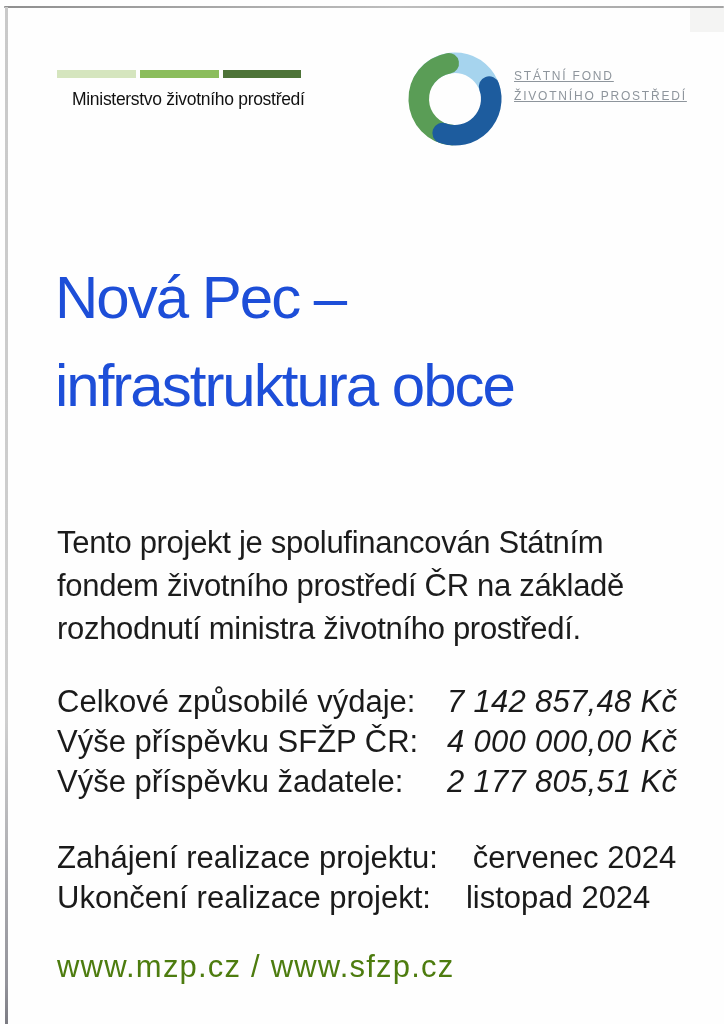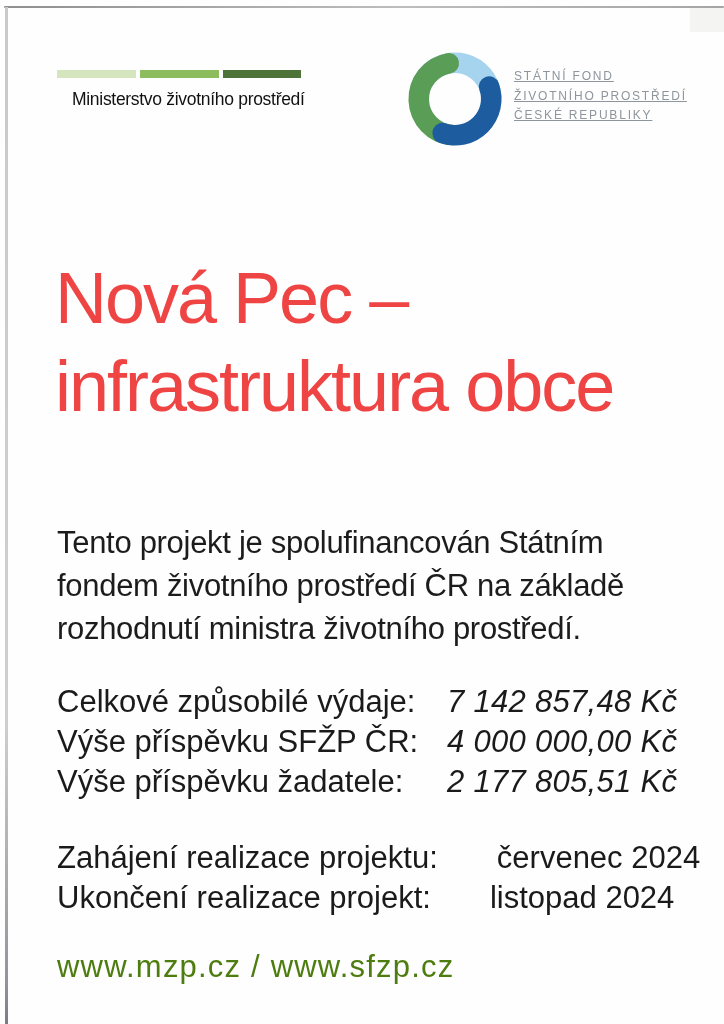--- a/index.html
+++ b/index.html
@@ -42,22 +42,22 @@
   .sfzp-swirl { width:98px; height:98px; display:block; }
   .sfzp-text {
     margin:17px 0 0 10px;
     font-size:12px; line-height:19.5px; letter-spacing:1.8px;
     color:#8e959c; white-space:nowrap;text-decoration:underline;
   }
 
   
   .title {
     position:absolute; left:55px; top:254px;
-    font-size:72px; line-height:88px; letter-spacing:-2px;
-    color:#ef4444; white-space:nowrap;
+    font-size:60px; line-height:88px; letter-spacing:-2px;
+    color:#1d4ed8; white-space:nowrap;
   }
 
   
   .description {
     position:absolute; left:57px; top:521px;
     font-size:31px; line-height:43px; letter-spacing:-0.3px;
     color:#1c1c1c; white-space:nowrap;
   }
 
   
@@ -67,21 +67,21 @@
   }
   .fin-row { display:flex; }
   .fin-label { width:390px; }
   .fin-value { letter-spacing:0.3px;font-style:italic; }
 
   
   .timeline {
     position:absolute; left:57px; top:838px;
     font-size:31px; line-height:40px; white-space:nowrap;
   }
-  .time-row { display:flex;gap:24px; }
+  .time-row { display:flex; }
   .time-value { margin-left:35px; }
 
   
   .footer {
     position:absolute; left:57px; top:949px;
     font-size:31px; letter-spacing:1.2px; color:#4d7c0f;
     white-space:nowrap;
   }
 </style>
 </head>
@@ -104,21 +104,20 @@
 
   <div class="sfzp">
     <svg class="sfzp-swirl" viewBox="0 0 100 100" fill="none" stroke-linecap="round" stroke-width="21">
       <path d="M 17.96 31.5 A 37 37 0 0 1 85.74 40.42" stroke="#a6d4ee"></path>
       <path d="M 43.58 13.56 A 37 37 0 0 0 46.78 86.86" stroke="#5a9d56"></path>
       <path d="M 84.77 37.35 A 37 37 0 0 1 37.35 84.77" stroke="#1d5c9e"></path>
     </svg>
     <div class="sfzp-text">
       <div>STÁTNÍ FOND</div>
       <div>ŽIVOTNÍHO PROSTŘEDÍ</div>
-      <div>ČESKÉ REPUBLIKY</div>
     </div>
   </div>
 
   <div class="title">
     <div>Nová Pec –</div>
     <div>infrastruktura obce</div>
   </div>
 
   <div class="description">
     <div>Tento projekt je spolufinancován Státním</div>

